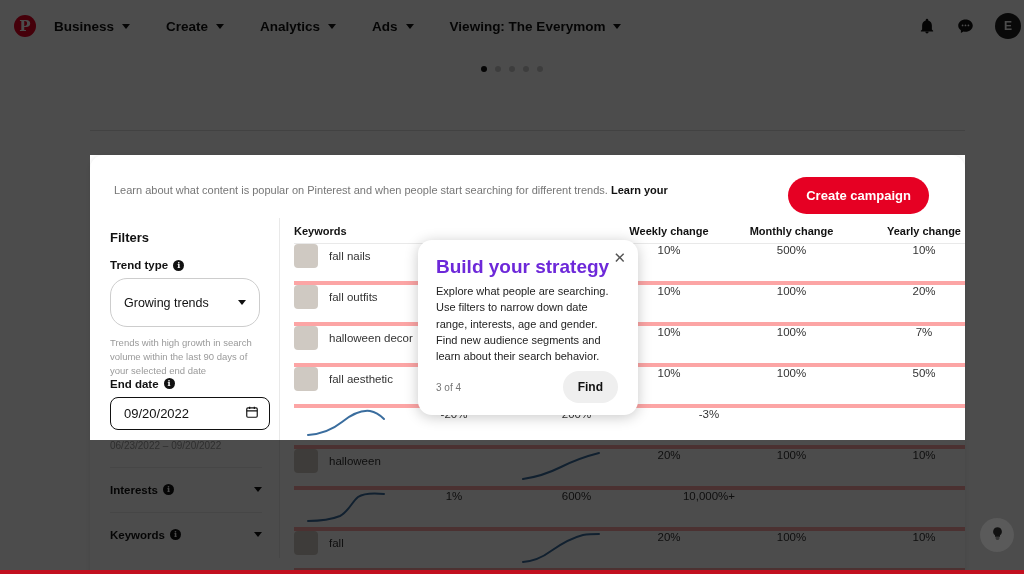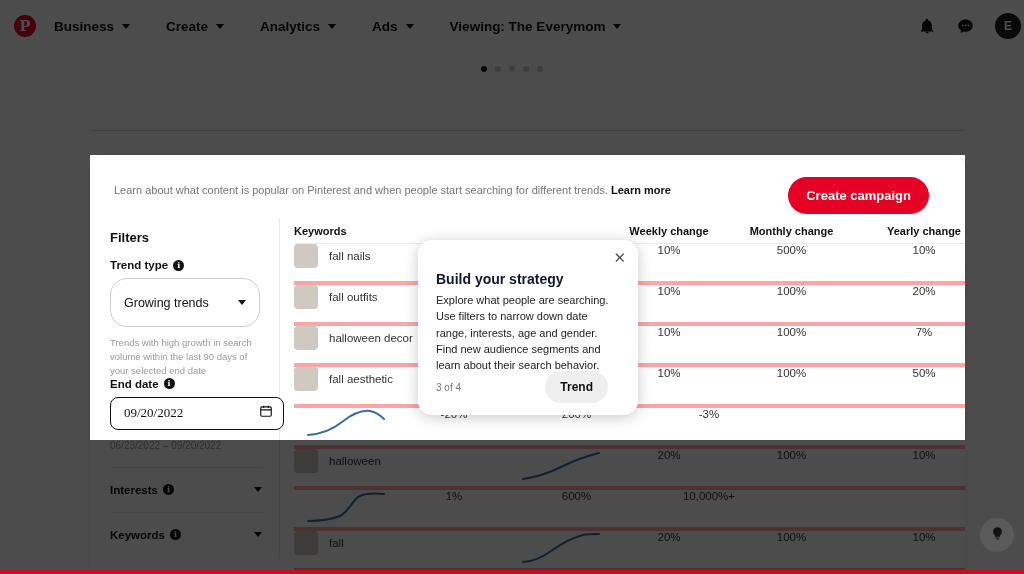--- a/index.html
+++ b/index.html
@@ -130,25 +130,25 @@
   .chev-sm {
     width: 0; height: 0;
     border-left: 4px solid transparent; border-right: 4px solid transparent;
     border-top: 5px solid #111;
   }
   .fhelp {
     margin-top: 9px; font-size: 9.5px; color: #9a9a9a; line-height: 1.45;
     width: 152px;
   }
   .datefield {
-    width: 174px; height: 33px;
+    width: 160px; height: 33px;
     border: 1px solid #111; border-radius: 8px;
     display: flex; align-items: center; justify-content: space-between;
     padding: 0 10px 0 13px; font-size: 13px; color: #111;
-    background: #fff; cursor: text; font-family: Liberation Serif, serif;
+    background: #fff; cursor: text;
   }
   .daterange { margin-top: 10px; font-size: 10px; color: #9a9a9a; }
   .fsection {
     margin-top: 16px; padding-top: 16px; border-top: 1px solid #e9e9e9;
     display: flex; align-items: center; justify-content: space-between;
     width: 152px; cursor: pointer;
   }
   .fsection .flabel { margin-bottom: 0; }
 
   
@@ -191,24 +191,24 @@
     position: absolute; top: 240px; left: 418px;
     width: 220px; height: 175px;
     background: #ffffff; border-radius: 14px;
     box-shadow: 0 2px 14px rgba(0,0,0,0.22);
     padding: 16px 18px 14px 18px;
   }
   .pop-close {
     position: absolute; top: 10px; right: 12px;
     font-size: 15px; color: #555; cursor: pointer; line-height: 1;
   }
-  .pop-title { font-size: 14px; font-weight: 700; color: #0f172a; margin-top: 15px; }
+  .pop-title { font-size: 19px; font-weight: 700; color: #6d28d9; }
   .pop-body  { margin-top: 5px; font-size: 11px; color: #222; line-height: 1.48; }
   .pop-foot {
-    position: absolute; left: 18px; right: 30px; bottom: 12px;
+    position: absolute; left: 18px; right: 20px; bottom: 12px;
     display: flex; align-items: center; justify-content: space-between;
   }
   .pop-step { font-size: 10px; color: #767676; }
   .pop-next {
     background: #efefef; color: #111; border: none;
     font-size: 12px; font-weight: 700;
     padding: 9px 15px; border-radius: 18px; cursor: pointer;
   }
 
   
@@ -283,21 +283,21 @@
     <span class="dot"></span>
   </div>
 
   <div class="divider"></div>
 
   <div class="card">
 
     <div class="card-head">
       <div class="card-sub">
         <span>Learn about what content is popular on Pinterest and when people start searching for different trends.</span>
-        <b>Learn more</b>
+        <b>Learn your</b>
       </div>
       <button class="create-btn">Create campaign</button>
     </div>
 
     <div class="card-body">
 
       <div class="filters">
         <div class="filters-title">Filters</div>
 
         <div class="flabel">
@@ -465,21 +465,21 @@
   <div class="dim" id="dim-left"></div>
   <div class="dim" id="dim-right"></div>
   <div class="dim" id="dim-bottom"></div>
 
   <div class="popover">
     <span class="pop-close">✕</span>
     <div class="pop-title">Build your strategy</div>
     <div class="pop-body">Explore what people are searching. Use filters to narrow down date range, interests, age and gender. Find new audience segments and learn about their search behavior.</div>
     <div class="pop-foot">
       <span class="pop-step">3 of 4</span>
-      <button class="pop-next">Trend</button>
+      <button class="pop-next">Find</button>
     </div>
   </div>
 
   <div class="bulb-btn">
     <span>
       <svg width="15" height="15" viewBox="0 0 24 24" fill="#111111">
         <path d="M12 2a7 7 0 0 0-4 12.7V17h8v-2.3A7 7 0 0 0 12 2zM9 18.5h6V20H9zm1 3h4v1h-4z"></path>
       </svg>
     </span>
   </div>

